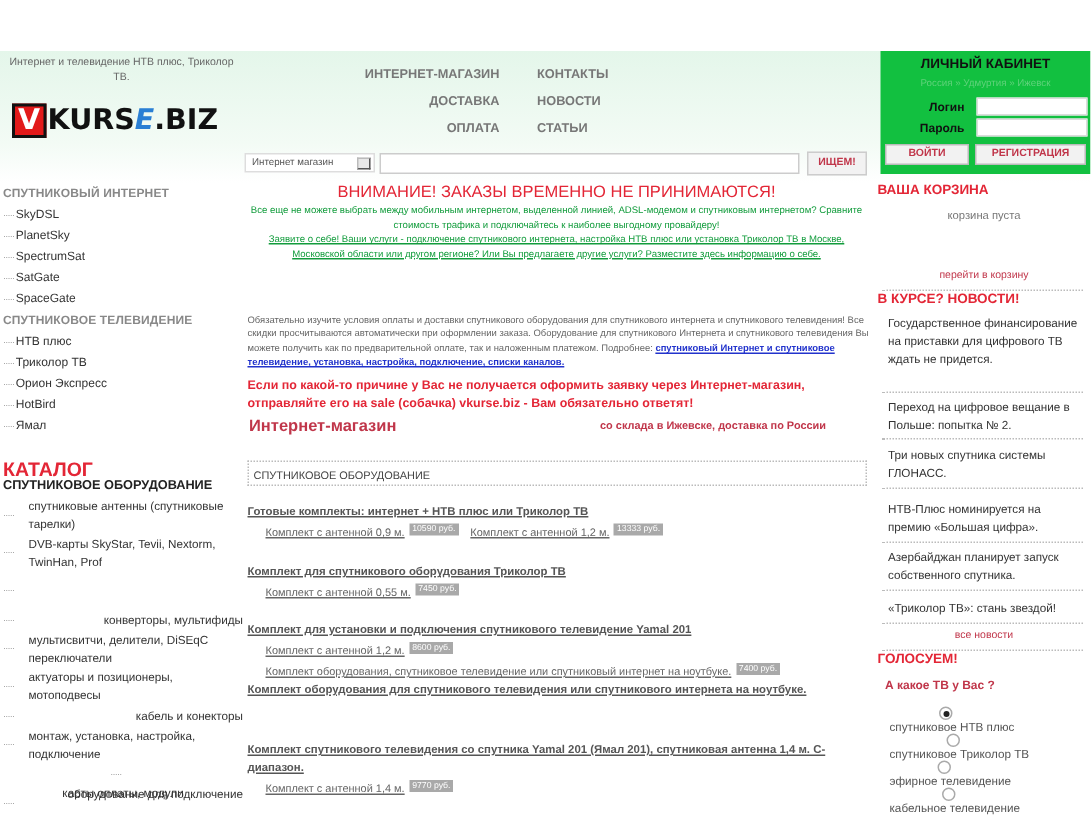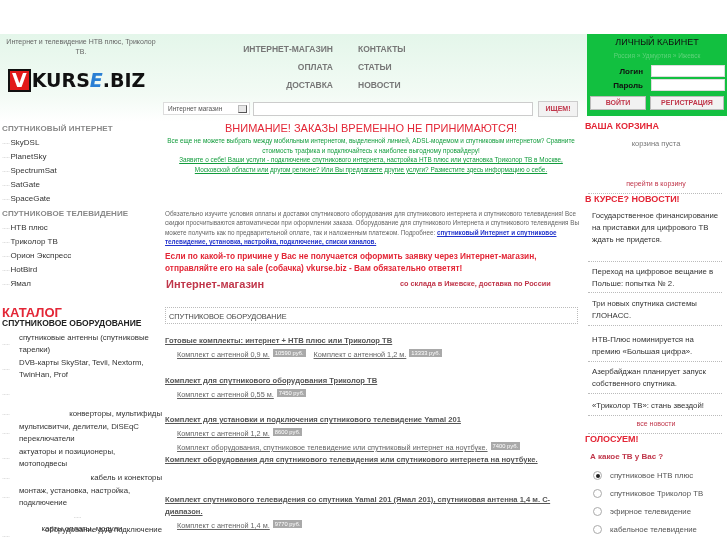--- a/index.html
+++ b/index.html
@@ -28,21 +28,21 @@
   .search-row { position: absolute; left: 163px; top: 102px; width: 414px; height: 15px; }
   .select { position: absolute; left: 0; top: 0; width: 87px; height: 13px; background: #fff;
     border: 1px solid #ddd; font-size: 6.5px; color: #555; padding: 2px 4px; }
   .select .arrow { position: absolute; right: 2px; top: 2px; width: 9px; height: 8px; background: #e8e8e8;
     border: 1px solid #bbb; border-right-color: #555; border-bottom-color: #555; }
   .search-input { position: absolute; left: 90px; top: 0; width: 280px; height: 14px; border: 1px solid #ccc; background: #fff; }
   .search-btn { position: absolute; left: 375px; top: -1px; width: 40px; height: 16px; background: #f2f2f2;
     border: 1px solid #ccc; color: #c0364a; font-weight: bold; font-size: 7px; text-align: center; line-height: 14px; }
 
   .lk { position: absolute; left: 587px; top: 34px; width: 140px; height: 82px; background: #12c040; }
-  .lk-title { position: absolute; left: 0; top: 3px; width: 140px; text-align: center; font-weight: normal; font-size: 9px; color: #111; }
+  .lk-title { position: absolute; left: 0; top: 3px; width: 140px; text-align: center; font-weight: bold; font-size: 9px; color: #111; }
   .lk-region { position: absolute; left: 0; top: 18px; width: 140px; text-align: center; font-size: 6.5px; color: #5fd27a; }
   .lk-label { position: absolute; width: 56px; text-align: right; font-weight: bold; font-size: 8px; color: #111; }
   .lk-input { position: absolute; left: 64px; width: 74px; height: 12px; background: #fff; border: 1px solid #dcdcdc; }
   .lk-btn { position: absolute; top: 62px; height: 14px; background: #f2f2f2; border: 1px solid #bbb;
     color: #c0364a; font-weight: bold; font-size: 7px; text-align: center; line-height: 12px; }
 
   .sec-title { position: absolute; font-weight: bold; font-size: 8px; color: #888; letter-spacing: 0.1px; }
   .left-list .item { position: absolute; left: 2px; font-size: 8px; color: #333; }
   .left-list .item .dots { color: #999; letter-spacing: -0.5px; margin-right: 1px; font-size: 6px; }
 
@@ -70,21 +70,21 @@
   .prod-link { color: #666; text-decoration: underline; margin-right: 3px; }
   .price { background: #a9a9a9; color: #fff; font-size: 5.8px; padding: 1px 2px; margin-right: 8px; position: relative; top: -2px; }
 
   .rc-title { position: absolute; left: 585px; font-weight: bold; font-size: 9px; color: #e32636; }
   .cart-empty { position: absolute; left: 585px; top: 139px; width: 142px; text-align: center; font-size: 7.5px; color: #777; }
   .cart-link { position: absolute; left: 585px; top: 180px; width: 142px; text-align: center; font-size: 7px; color: #c0364a; text-decoration: none; }
   .dotline { position: absolute; left: 588px; width: 134px; border-top: 1px dotted #bbb; }
   .news-item { position: absolute; left: 592px; width: 132px; font-size: 7.8px; color: #333; line-height: 12px; }
   .all-news { position: absolute; left: 585px; top: 420px; width: 142px; text-align: center; font-size: 7px; color: #c0364a; }
   .poll-q { position: absolute; left: 590px; top: 452px; font-weight: bold; font-size: 8px; color: #c0364a; }
-  .poll-opt { position: absolute; left: 593px; display: flex; align-items: center; font-size: 7.8px; color: #555; }
+  .poll-opt { position: absolute; left: 593px; display: flex; align-items: center; font-size: 7.8px; color: #555; flex-direction: column; }
   .radio { width: 9px; height: 9px; border-radius: 50%; border: 1px solid #aaa; background: #fff; margin-right: 8px; position: relative; }
   .radio.on::after { content: ""; position: absolute; left: 1.5px; top: 1.5px; width: 4px; height: 4px; border-radius: 50%; background: #222; }
 </style>
 </head>
 <body>
 
 <div class="header-bg"></div>
 
 <div class="tagline">Интернет и телевидение НТВ плюс, Триколор ТВ.</div>
 
@@ -94,26 +94,26 @@
     <span class="e">E</span>
     <span>.BIZ</span>
 </div>
 
 <div class="topnav">
   <div class="row">
     <div class="l"><span>ИНТЕРНЕТ-МАГАЗИН</span></div>
     <div class="r"><span>КОНТАКТЫ</span></div>
   </div>
   <div class="row">
+    <div class="l"><span>ДОСТАВКА</span></div>
+    <div class="r"><span>НОВОСТИ</span></div>
+  </div>
+  <div class="row">
     <div class="l"><span>ОПЛАТА</span></div>
     <div class="r"><span>СТАТЬИ</span></div>
-  </div>
-  <div class="row">
-    <div class="l"><span>ДОСТАВКА</span></div>
-    <div class="r"><span>НОВОСТИ</span></div>
   </div>
 </div>
 
 <div class="search-row">
   <div class="select">
     <span>Интернет магазин</span>
     <span class="arrow"></span>
   </div>
   <div class="search-input"></div>
   <div class="search-btn">ИЩЕМ!</div>

